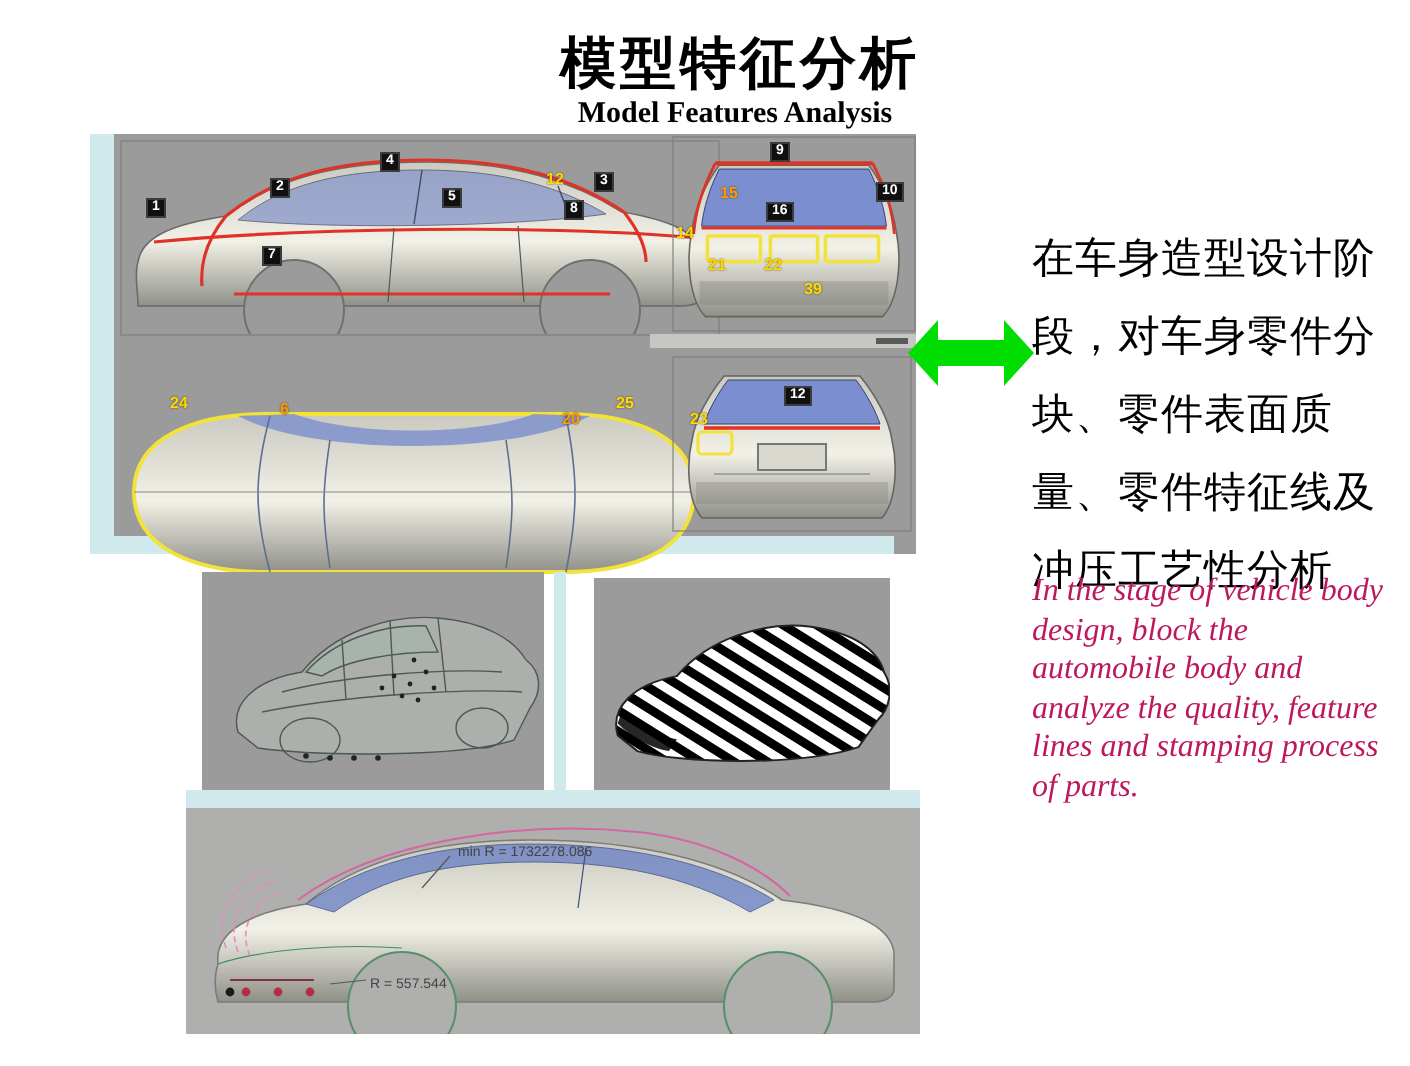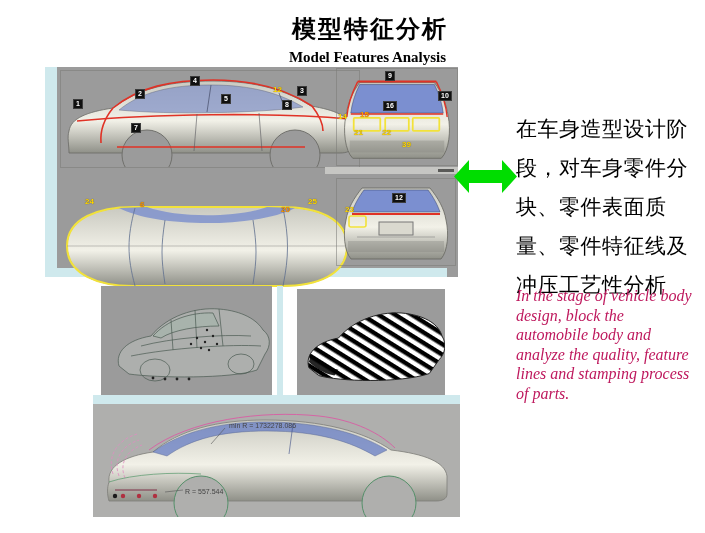--- a/index.html
+++ b/index.html
@@ -1,20 +1,20 @@
 <!DOCTYPE html>
 <html><head>
 <meta charset="utf-8">
 <style>
   html,body{margin:0;padding:0;background:#fff;}
   #slide{position:relative;width:705px;height:533px;background:#ffffff;overflow:hidden;
          font-family:"Liberation Serif",serif;}
 
   .title-zh{position:absolute;left:35px;right:0;top:13px;text-align:center;
-            font-size:24px;font-weight:bold;color:#000;letter-spacing:2px;}
+            font-size:28px;font-weight:bold;color:#000;letter-spacing:2px;}
   .title-en{position:absolute;left:30px;right:0;top:49px;text-align:center;
             font-size:15px;font-weight:bold;color:#000;}
 
   
   .collage{position:absolute;left:45px;top:67px;width:413px;height:210px;background:#9b9b9b;}
   .cyan-left{position:absolute;left:0;top:0;width:12px;height:210px;background:#cfe9ed;}
   .cyan-bottom{position:absolute;left:12px;top:201px;width:390px;height:9px;background:#cfe9ed;}
   .view{position:absolute;}
   .framed{outline:1px solid rgba(122,122,118,.55);}
   .side-view{left:16px;top:4px;width:298px;height:96px;}
@@ -126,21 +126,21 @@
           <rect x="17" y="49" width="27" height="13" rx="1"></rect>
           <rect x="49" y="49" width="24" height="13" rx="1"></rect>
           <rect x="77" y="49" width="27" height="13" rx="1"></rect>
         </g>
         <rect x="13" y="72" width="96" height="12" fill="#80807c" opacity=".35"></rect>
       </svg>
       <span class="lbl lbl-black" style="left:48px;top:2px">9</span>
       <span class="lbl lbl-black" style="left:101px;top:22px">10</span>
       <span class="lbl lbl-black" style="left:46px;top:32px">16</span>
       <span class="lbl lbl-yellow" style="left:1px;top:44px">14</span>
-      <span class="lbl lbl-orange" style="left:23px;top:42px">15</span>
+      <span class="lbl lbl-orange" style="left:23px;top:24px">15</span>
       <span class="lbl lbl-yellow" style="left:17px;top:60px">21</span>
       <span class="lbl lbl-yellow" style="left:45px;top:60px">22</span>
       <span class="lbl lbl-yellow" style="left:65px;top:72px">39</span>
     </div>
 
     <div class="toolbar-strip">
       <span class="tb-dash"></span>
     </div>
 
     <div class="view rear-view framed">

